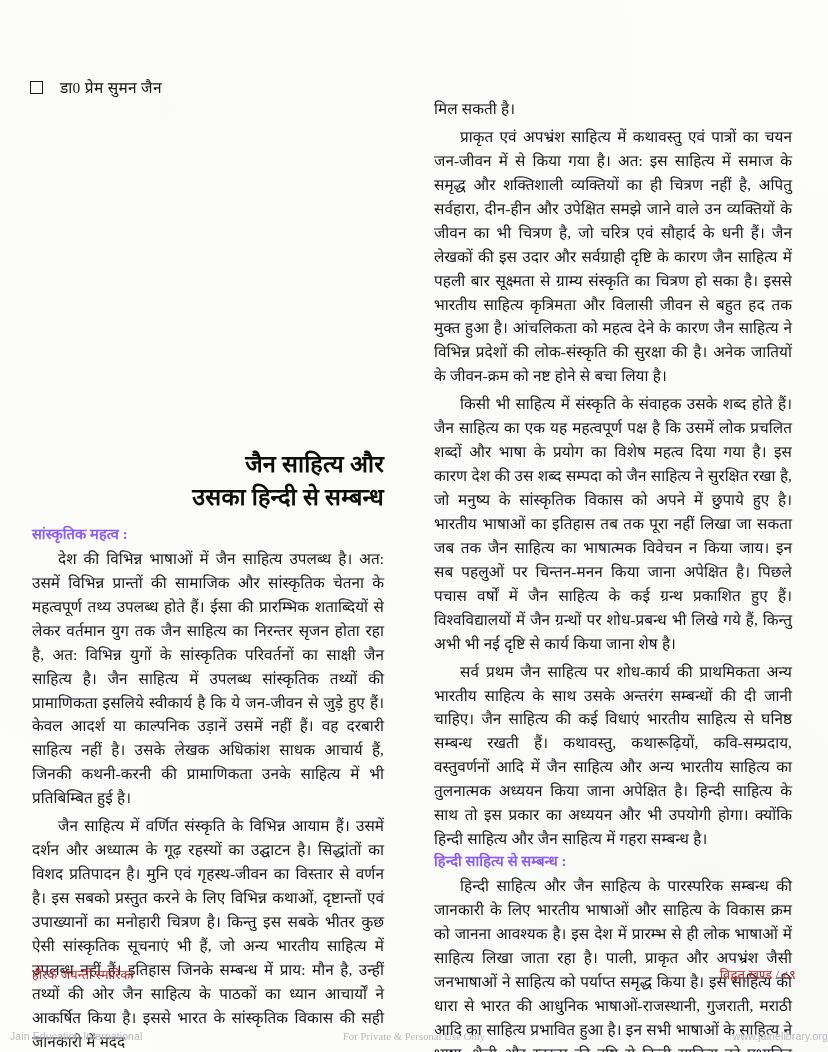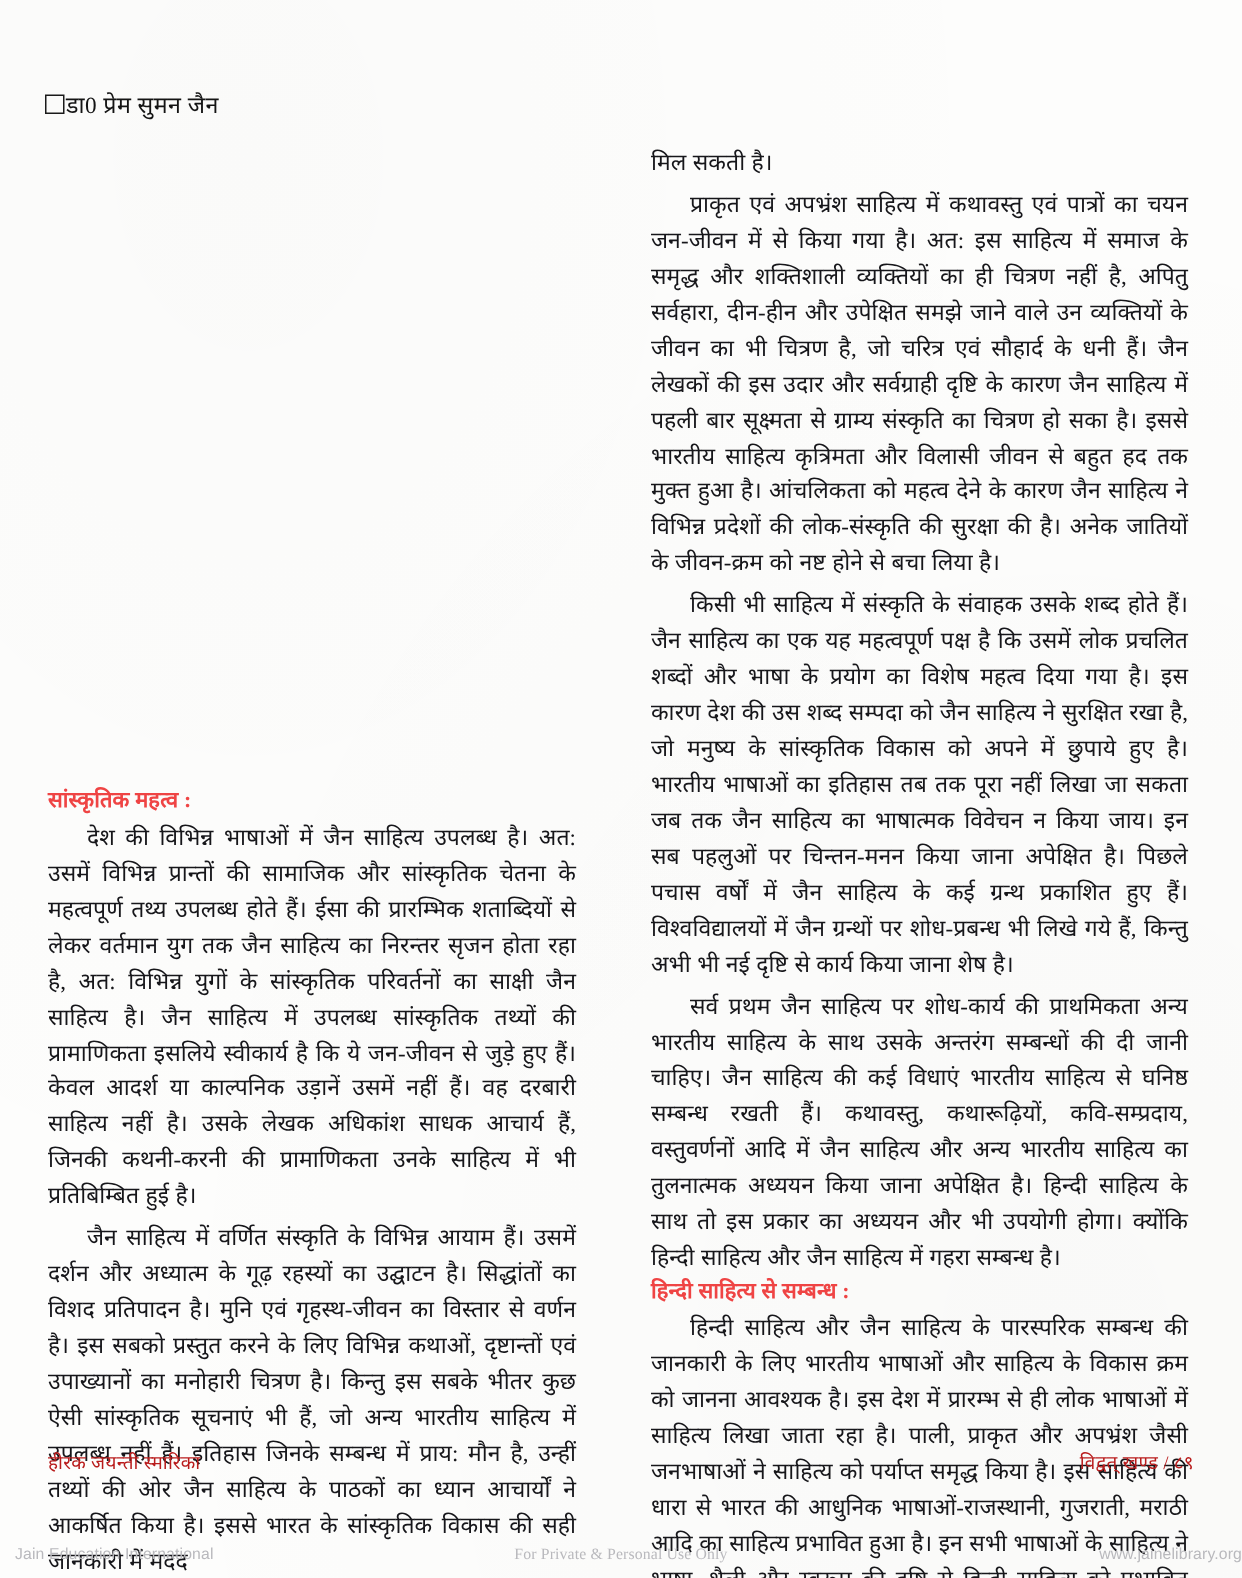--- a/index.html
+++ b/index.html
@@ -24,24 +24,24 @@
     background:
       radial-gradient(ellipse at 20% 10%, rgba(0,0,0,0.012), rgba(0,0,0,0) 60%),
       radial-gradient(ellipse at 85% 85%, rgba(0,0,0,0.015), rgba(0,0,0,0) 65%);
     pointer-events: none;
   }
 
   
   .byline {
     position: absolute;
     left: 30px;
-    top: 58px;
+    top: 76px;
     display: flex;
     align-items: center;
-    gap: 1px;
+    gap: 17px;
   }
   .byline-bullet {
     width: 11px;
     height: 11px;
     border: 1.6px solid #1a1a1a;
     display: inline-block;
     flex: none;
   }
   .byline-name {
     font-size: 15.5px;
@@ -64,21 +64,21 @@
     color: #0d0d0d;
   }
   .article-title .t-line { display: block; }
 
   .section-heading {
     font-size: 14.6px;
     font-weight: bold;
     line-height: 1.5;
     margin: 0 0 1px 0;
     letter-spacing: 0.1px;
-    color: #ef4444;
+    color: #8b5cf6;
   }
 
   p.para {
     margin: 0;
     font-size: 15.3px;
     line-height: 1.565;
     text-align: justify;
     text-justify: inter-word;
     text-indent: 26px;
     letter-spacing: 0.05px;
@@ -140,20 +140,24 @@
 
 <div class="page">
 
   <div class="paper-tint"></div>
 
   <div class="byline">
     <span class="byline-bullet"></span>
     <span class="byline-name">डा0 प्रेम सुमन जैन</span>
   </div>
 
+  <div class="article-title">
+    <span class="t-line">जैन साहित्य और</span>
+    <span class="t-line">उसका हिन्दी से सम्बन्ध</span>
+  </div>
 
   <div class="left-body">
     <div class="section-heading">सांस्कृतिक महत्व :</div>
     <p class="para">देश की विभिन्न भाषाओं में जैन साहित्य उपलब्ध है। अत: उसमें विभिन्न प्रान्तों की सामाजिक और सांस्कृतिक चेतना के महत्वपूर्ण तथ्य उपलब्ध होते हैं। ईसा की प्रारम्भिक शताब्दियों से लेकर वर्तमान युग तक जैन साहित्य का निरन्तर सृजन होता रहा है, अत: विभिन्न युगों के सांस्कृतिक परिवर्तनों का साक्षी जैन साहित्य है। जैन साहित्य में उपलब्ध सांस्कृतिक तथ्यों की प्रामाणिकता इसलिये स्वीकार्य है कि ये जन-जीवन से जुड़े हुए हैं। केवल आदर्श या काल्पनिक उड़ानें उसमें नहीं हैं। वह दरबारी साहित्य नहीं है। उसके लेखक अधिकांश साधक आचार्य हैं, जिनकी कथनी-करनी की प्रामाणिकता उनके साहित्य में भी प्रतिबिम्बित हुई है।</p>
     <p class="para">जैन साहित्य में वर्णित संस्कृति के विभिन्न आयाम हैं। उसमें दर्शन और अध्यात्म के गूढ़ रहस्यों का उद्घाटन है। सिद्धांतों का विशद प्रतिपादन है। मुनि एवं गृहस्थ-जीवन का विस्तार से वर्णन है। इस सबको प्रस्तुत करने के लिए विभिन्न कथाओं, दृष्टान्तों एवं उपाख्यानों का मनोहारी चित्रण है। किन्तु इस सबके भीतर कुछ ऐसी सांस्कृतिक सूचनाएं भी हैं, जो अन्य भारतीय साहित्य में उपलब्ध नहीं हैं। इतिहास जिनके सम्बन्ध में प्राय: मौन है, उन्हीं तथ्यों की ओर जैन साहित्य के पाठकों का ध्यान आचार्यों ने आकर्षित किया है। इससे भारत के सांस्कृतिक विकास की सही जानकारी में मदद</p>
   </div>
 
   <div class="right-body">
     <p class="para no-indent">मिल सकती है।</p>
     <p class="para">प्राकृत एवं अपभ्रंश साहित्य में कथावस्तु एवं पात्रों का चयन जन-जीवन में से किया गया है। अत: इस साहित्य में समाज के समृद्ध और शक्तिशाली व्यक्तियों का ही चित्रण नहीं है, अपितु सर्वहारा, दीन-हीन और उपेक्षित समझे जाने वाले उन व्यक्तियों के जीवन का भी चित्रण है, जो चरित्र एवं सौहार्द के धनी हैं। जैन लेखकों की इस उदार और सर्वग्राही दृष्टि के कारण जैन साहित्य में पहली बार सूक्ष्मता से ग्राम्य संस्कृति का चित्रण हो सका है। इससे भारतीय साहित्य कृत्रिमता और विलासी जीवन से बहुत हद तक मुक्त हुआ है। आंचलिकता को महत्व देने के कारण जैन साहित्य ने विभिन्न प्रदेशों की लोक-संस्कृति की सुरक्षा की है। अनेक जातियों के जीवन-क्रम को नष्ट होने से बचा लिया है।</p>

